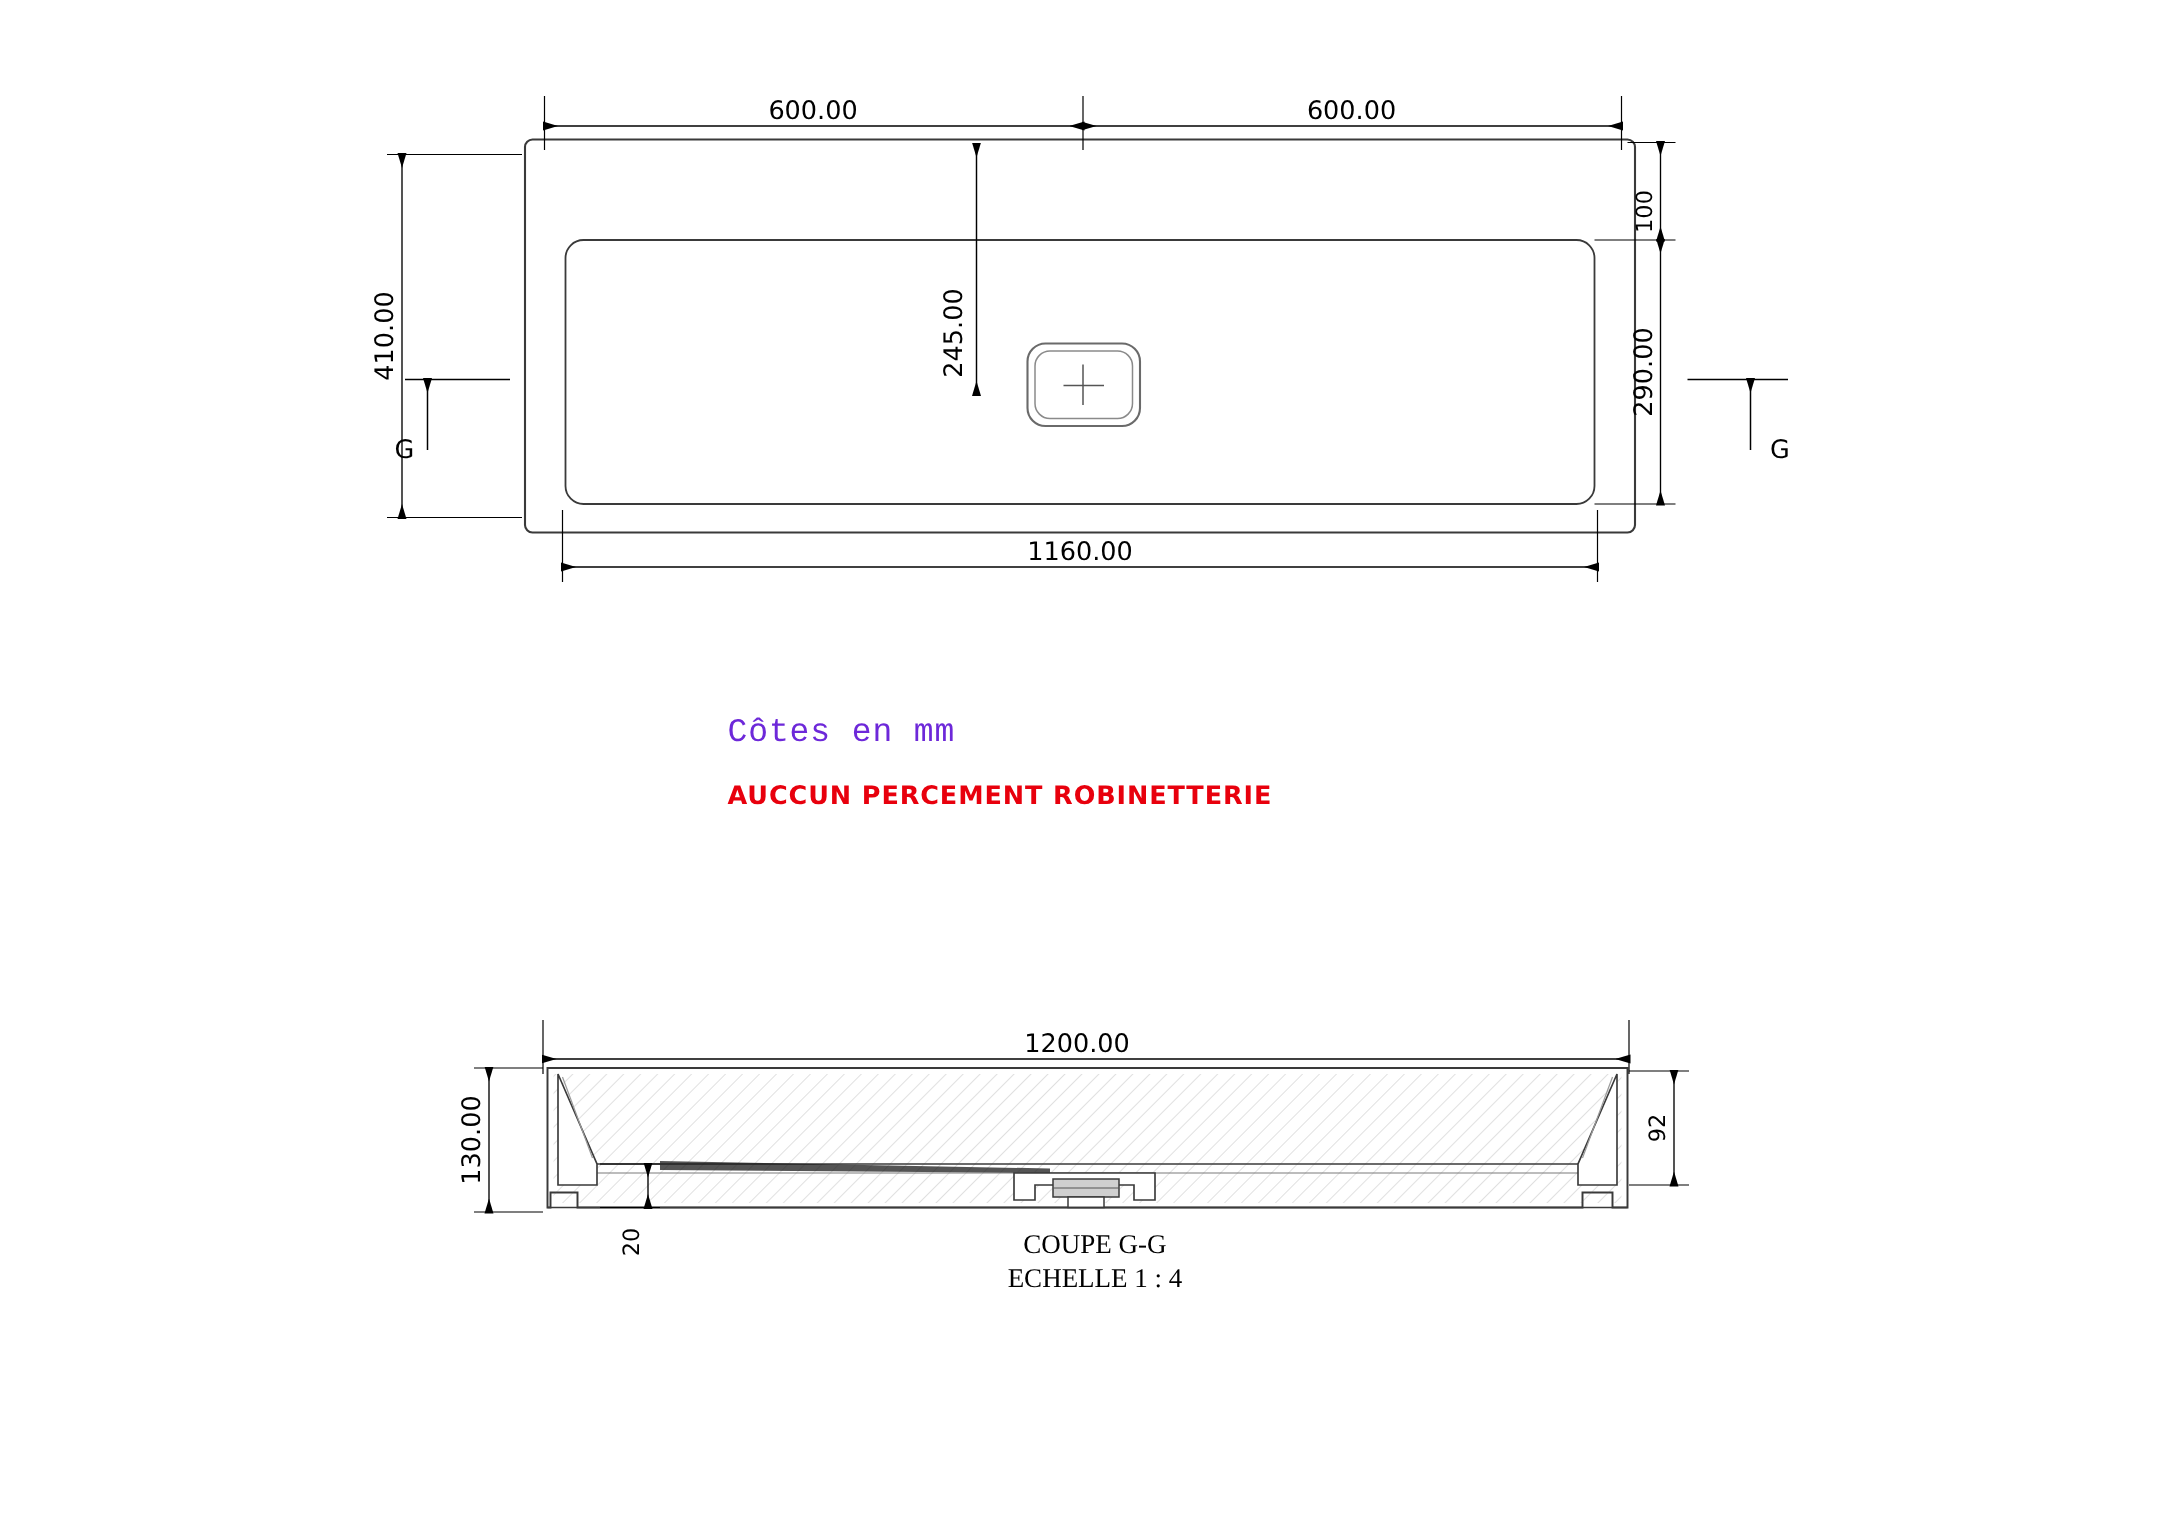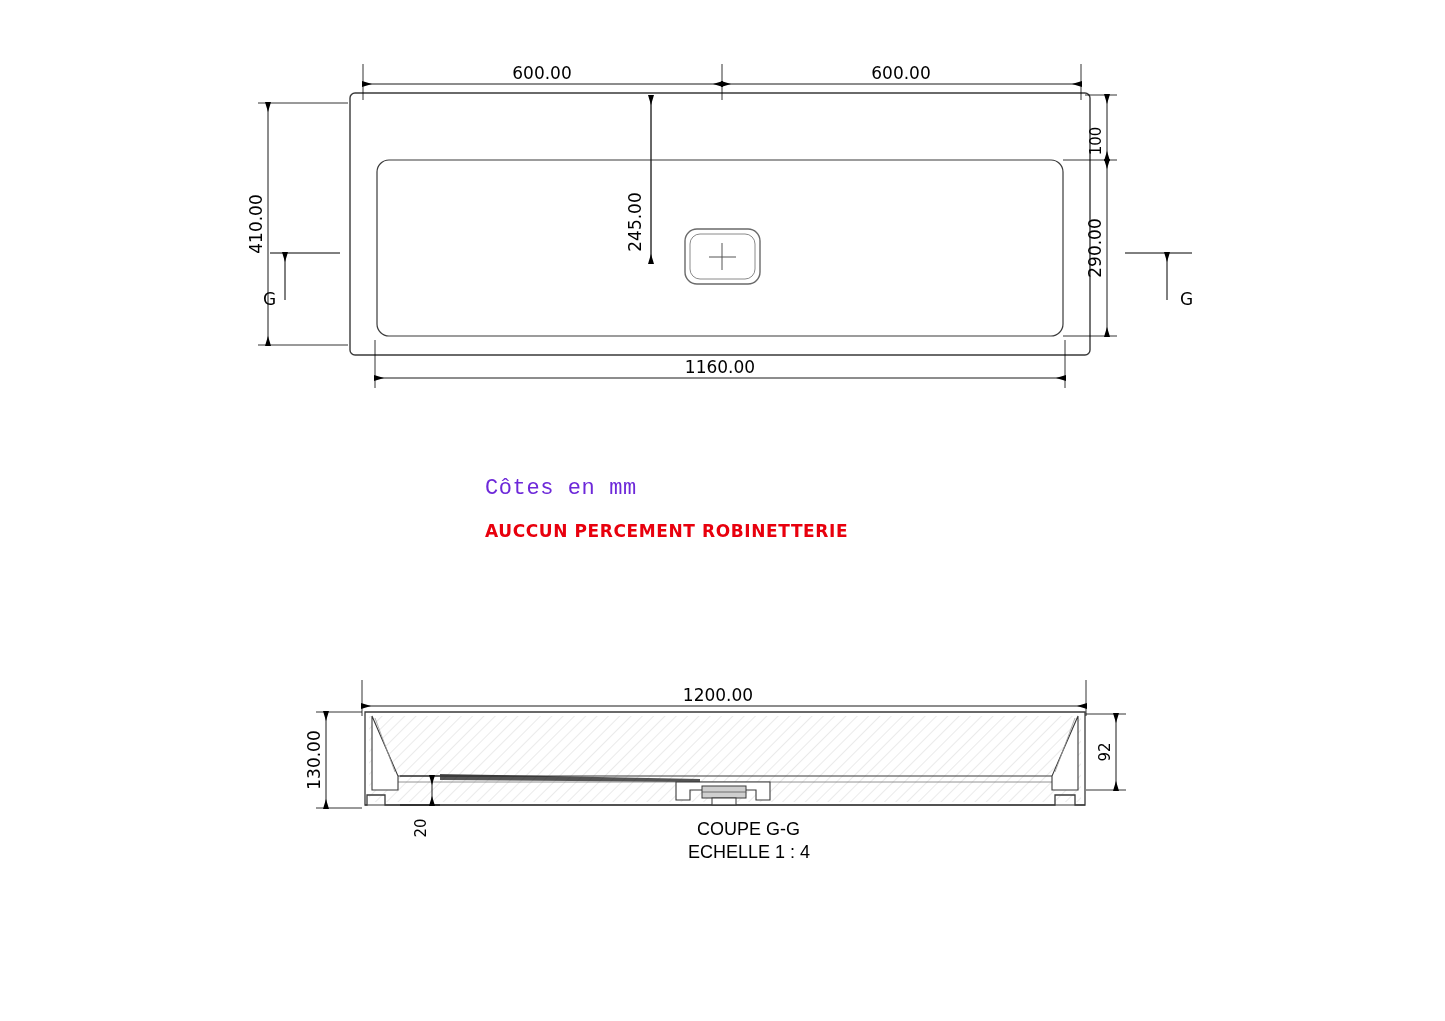--- a/index.html
+++ b/index.html
@@ -51,24 +51,24 @@
     position: absolute;
     font-family: "DejaVu Sans", sans-serif;
     font-size: 17px;
     font-weight: bold;
     color: #e8000d;
     letter-spacing: 0.6px;
     white-space: nowrap;
   }
   .section-title {
     position: absolute;
-    font-family: Liberation Sans, sans-serif;
+    font-family: Liberation Serif, serif;
     font-size: 18px;
     color: #000000;
-    text-align: right;
+    text-align: center;
     white-space: nowrap;
   }
   .sec-letter {
     font-family: "DejaVu Sans", sans-serif;
     font-size: 17px;
     fill: #000000;
   }
 </style>
 </head>
 <body>

